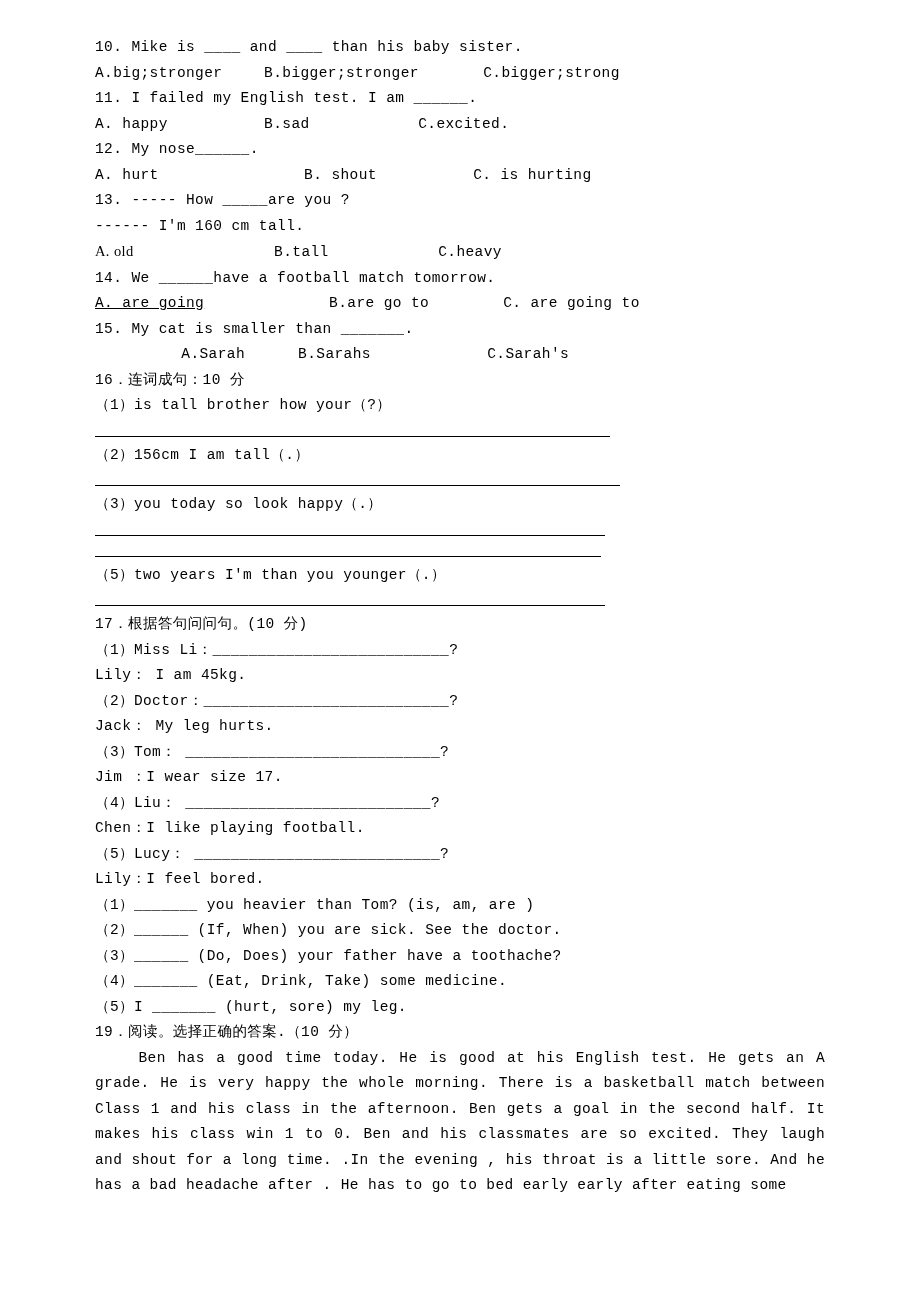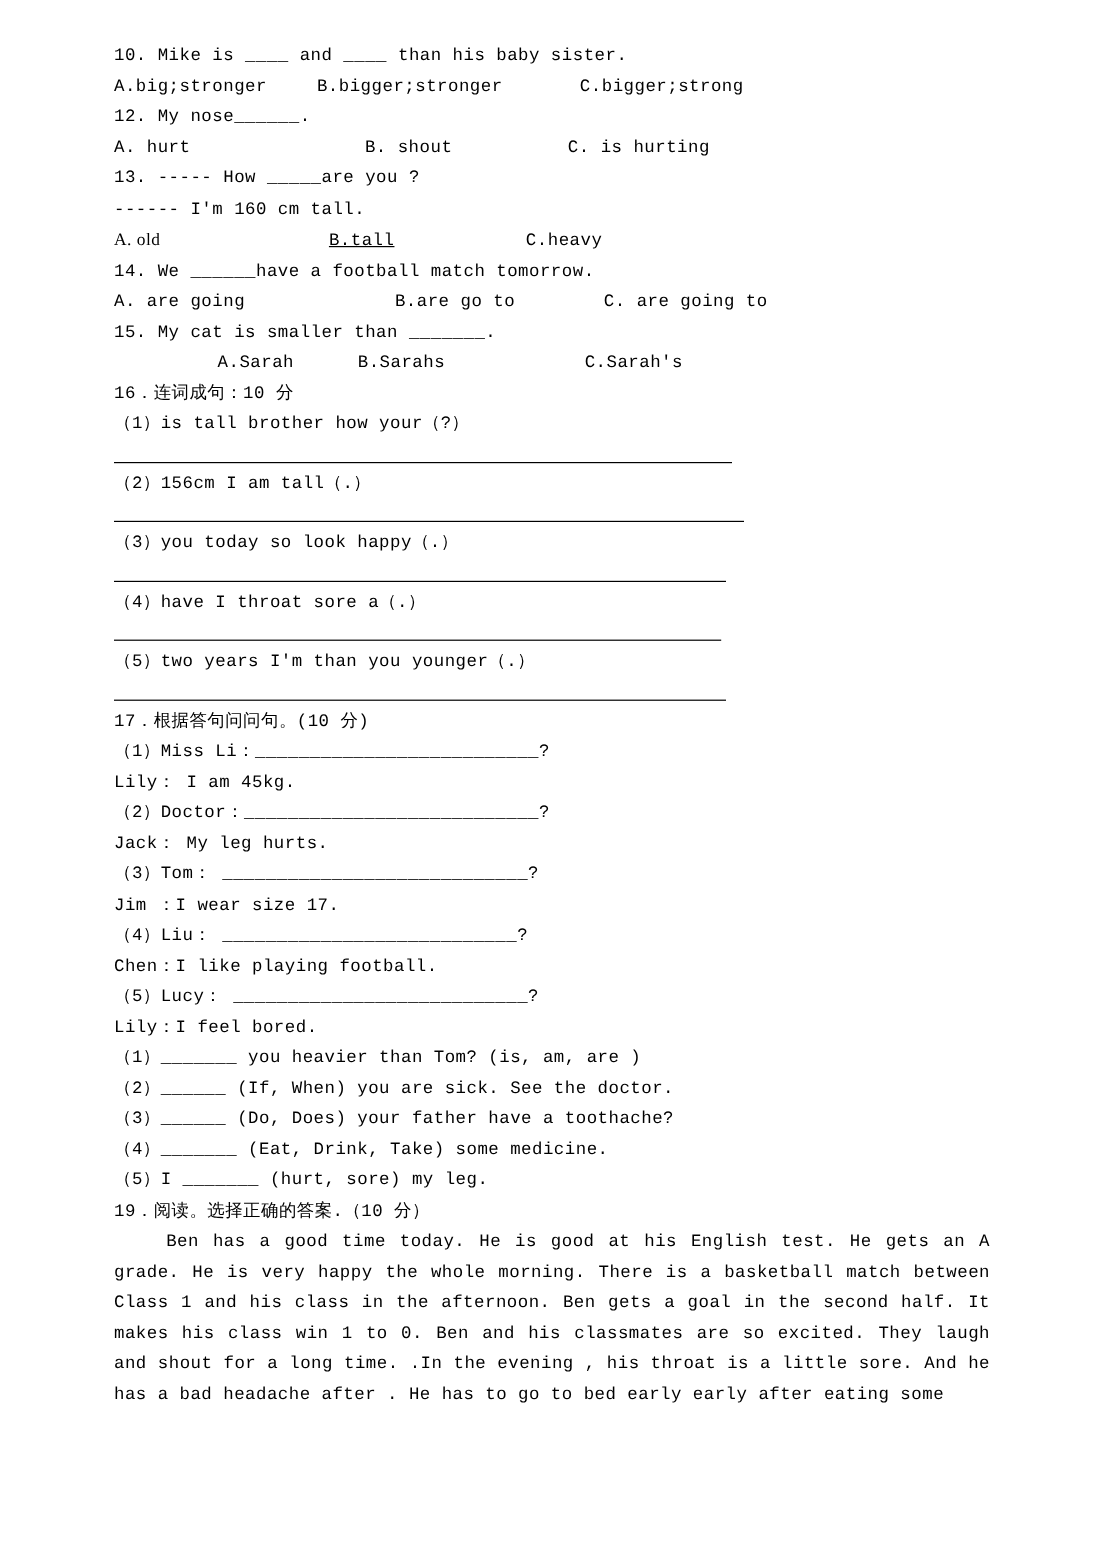--- a/index.html
+++ b/index.html
@@ -33,58 +33,63 @@
 
 <div class="page">
 
 <div>10. Mike is ____ and ____ than his baby sister.</div>
 <div>
   <span style="display:inline-block;width:160px;">A.big;stronger</span>
   <span style="display:inline-block;width:210px;">B.bigger;stronger</span>
   <span>C.bigger;strong</span>
 </div>
 
+<div>11. I failed my English test. I am ______.</div>
+<div>
+  <span style="display:inline-block;width:160px;">A. happy</span>
+  <span style="display:inline-block;width:145px;">B.sad</span>
+  <span>C.excited.</span>
+</div>
 
 <div>12. My nose______.</div>
 <div>
   <span style="display:inline-block;width:200px;">A. hurt</span>
   <span style="display:inline-block;width:160px;">B. shout</span>
   <span>C. is hurting</span>
 </div>
 
 <div>13. ----- How _____are you ?</div>
 <div>------ I'm 160 cm tall.</div>
 <div>
   <span style="display:inline-block;width:170px;font-family:Liberation Serif, serif;">A. old</span>
-  <span style="display:inline-block;width:155px;text-decoration:underline;">B.tall</span>
+  <span style="display:inline-block;width:155px;">B.tall</span>
   <span>C.heavy</span>
 </div>
 
 <div>14. We ______have a football match tomorrow.</div>
 <div>
-  <span style="display:inline-block;width:225px;">A. are going</span>
+  <span style="display:inline-block;width:225px;text-decoration:underline;">A. are going</span>
   <span style="display:inline-block;width:165px;">B.are go to</span>
   <span>C. are going to</span>
 </div>
 
 <div>15. My cat is smaller than _______.</div>
 <div>
   <span style="display:inline-block;width:150px;text-align:right;">A.Sarah</span>
   <span style="display:inline-block;width:180px;margin-left:44px;">B.Sarahs</span>
   <span>C.Sarah's</span>
 </div>
 
 <div>16．连词成句：10 分</div>
 <div>（1）is  tall   brother  how   your（?）</div>
 <span class="uline" style="width:515px;"></span>
 <div>（2）156cm  I  am   tall（.）</div>
 <span class="uline" style="width:525px;"></span>
 <div>（3）you   today so look happy（.）</div>
 <span class="uline" style="width:510px;"></span>
-<div>（4）have   I   throat  sore   a（.）</div>
 <span class="uline" style="width:506px;"></span>
 <div>（5）two years   I'm   than   you   younger（.）</div>
 <span class="uline" style="width:510px;"></span>
 
 <div>17．根据答句问问句。(10 分)</div>
 <div>（1）Miss Li：__________________________?</div>
 <div>Lily：  I am 45kg.</div>
 <div>（2）Doctor：___________________________?</div>
 <div>Jack：  My leg hurts.</div>
 <div>（3）Tom：   ____________________________?</div>

